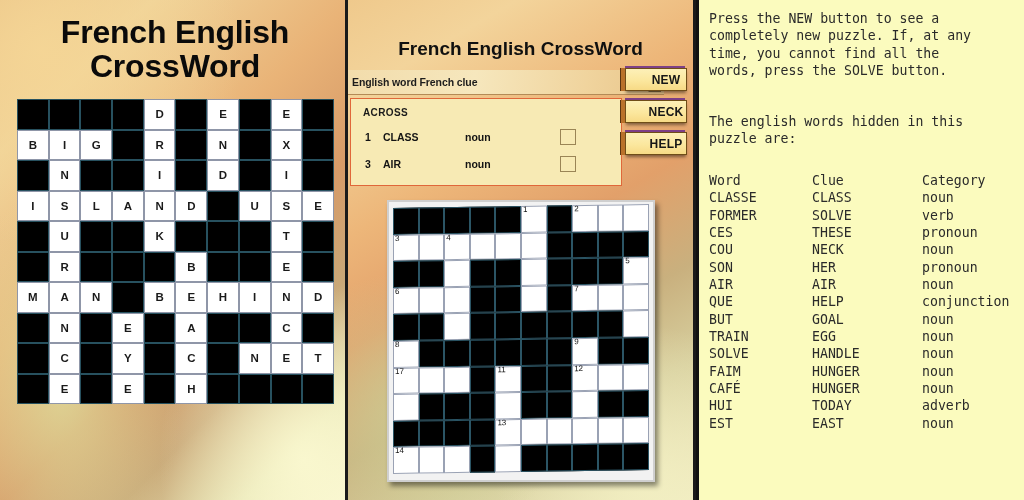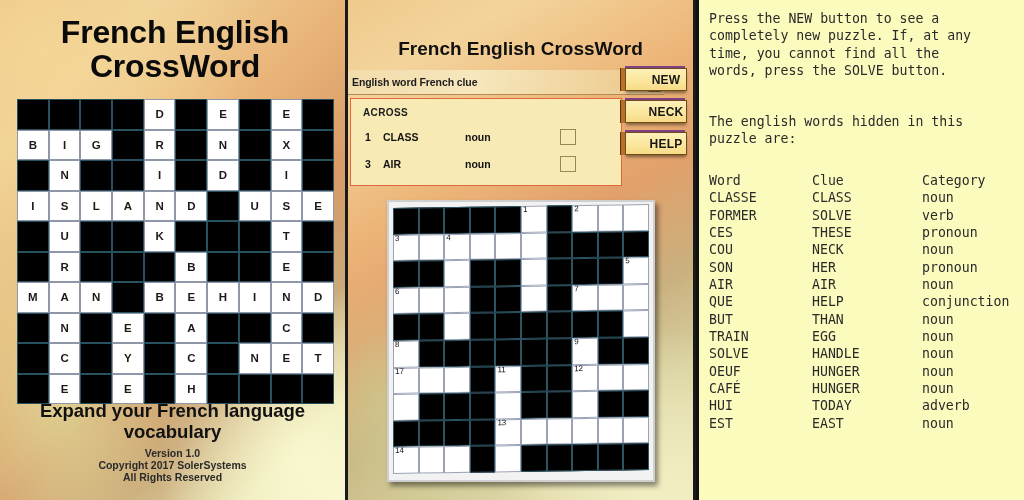--- a/index.html
+++ b/index.html
@@ -255,26 +255,20 @@
         <div class="lcell">E</div>
         <div class="lcell blk"></div>
         <div class="lcell">E</div>
         <div class="lcell blk"></div>
         <div class="lcell">H</div>
         <div class="lcell blk"></div>
         <div class="lcell blk"></div>
         <div class="lcell blk"></div>
         <div class="lcell blk"></div>
       </div>
-    <div class="left-footer">
-      <div class="lf-main">Expand your French language vocabulary</div>
-      <div class="lf-ver">Version 1.0</div>
-      <div class="lf-cp">Copyright 2017 SolerSystems</div>
-      <div class="lf-rr">All Rights Reserved</div>
-    </div>
   </div>
 
   <div class="panel-mid">
     <div class="mid-title">French English CrossWord</div>
 
     <div class="mid-wordbar">
       <span class="wb-label">English word French clue</span>
       <span class="wb-caret"></span>
     </div>
 
@@ -477,35 +471,35 @@
           <span class="r-c2">AIR</span>
           <span class="r-c3">noun</span>
         </div>
         <div class="r-row">
           <span class="r-c1">QUE</span>
           <span class="r-c2">HELP</span>
           <span class="r-c3">conjunction</span>
         </div>
         <div class="r-row">
           <span class="r-c1">BUT</span>
-          <span class="r-c2">THAN</span>
+          <span class="r-c2">GOAL</span>
           <span class="r-c3">noun</span>
         </div>
         <div class="r-row">
           <span class="r-c1">TRAIN</span>
           <span class="r-c2">EGG</span>
           <span class="r-c3">noun</span>
         </div>
         <div class="r-row">
           <span class="r-c1">SOLVE</span>
           <span class="r-c2">HANDLE</span>
           <span class="r-c3">noun</span>
         </div>
         <div class="r-row">
-          <span class="r-c1">OEUF</span>
+          <span class="r-c1">FAIM</span>
           <span class="r-c2">HUNGER</span>
           <span class="r-c3">noun</span>
         </div>
         <div class="r-row">
           <span class="r-c1">CAFÉ</span>
           <span class="r-c2">HUNGER</span>
           <span class="r-c3">noun</span>
         </div>
         <div class="r-row">
           <span class="r-c1">HUI</span>

